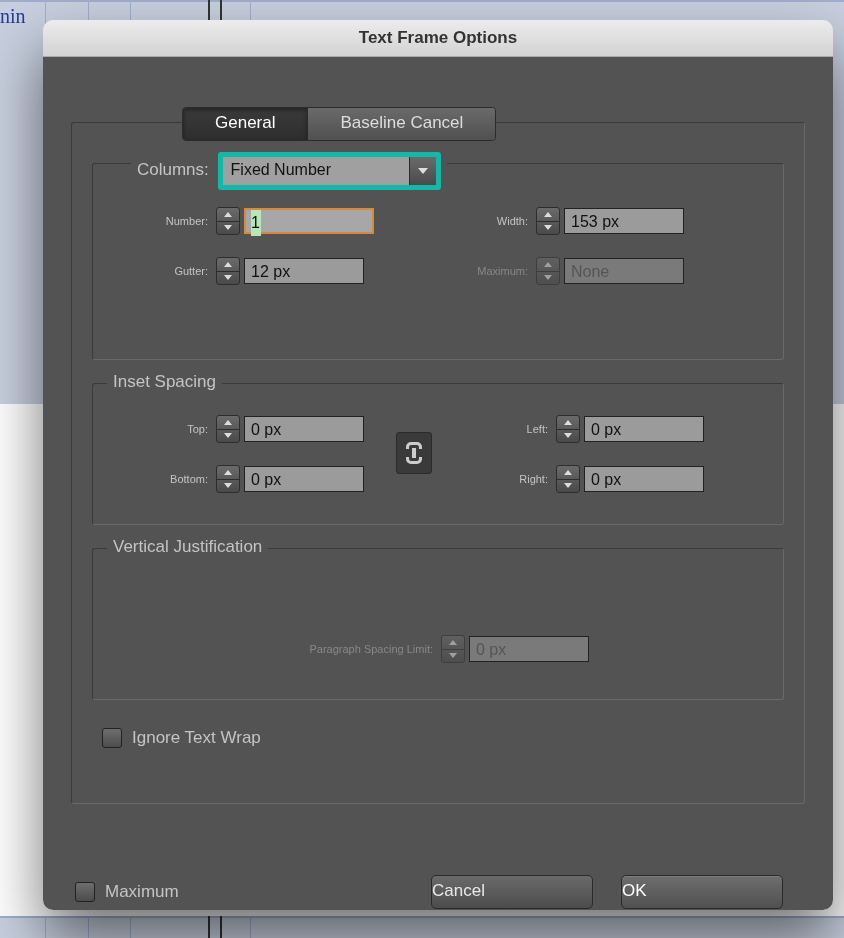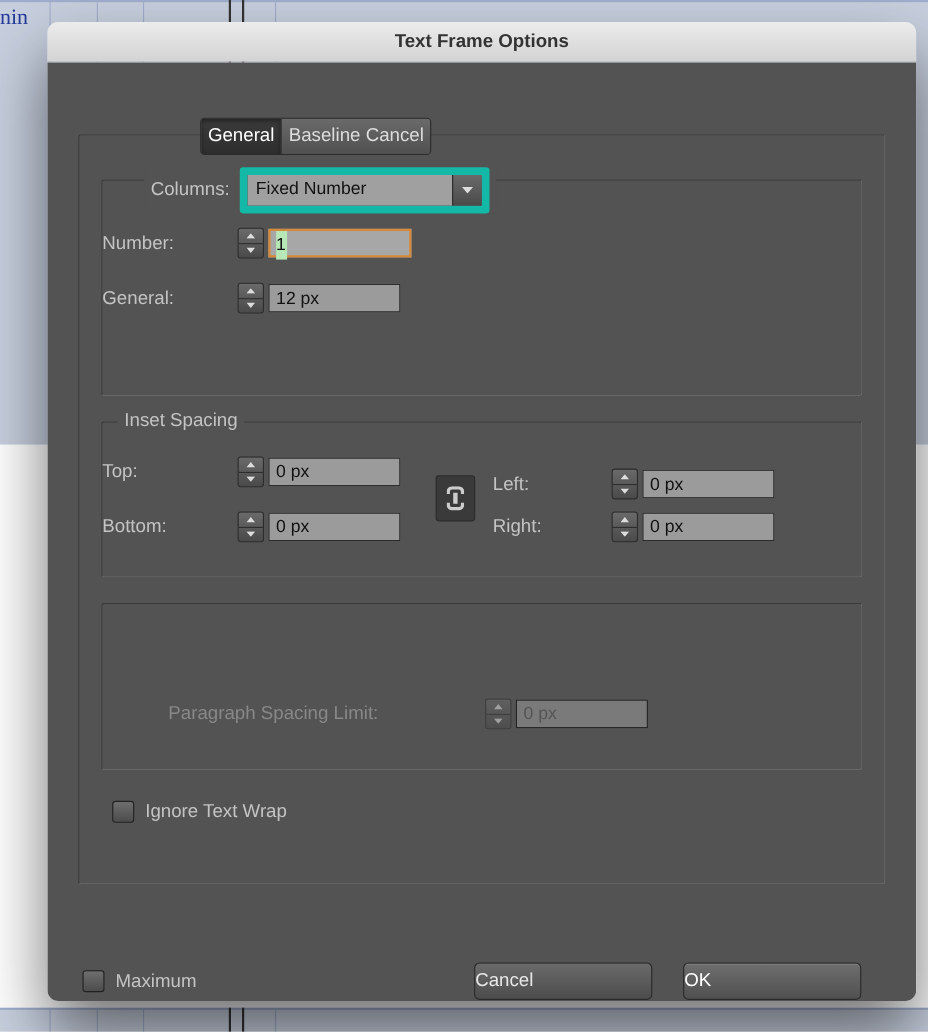--- a/index.html
+++ b/index.html
@@ -6,38 +6,38 @@
   .bg{position:relative;width:844px;height:938px;background:#c8d0df}
   .bg .rule-h{position:absolute;left:0;right:0;border-top:2px solid #a0aecd}
   .bg .rule-v{position:absolute;top:0;bottom:0;border-left:1px solid #a0aecd}
   .bg .col{position:absolute;top:0;bottom:0;width:2px;background:#333}
   .bg .text{position:absolute;font-family:Georgia,serif;color:#253a9b}
   .dialog{position:absolute;left:43px;top:20px;width:790px;height:890px;border-radius:10px;box-shadow:0 30px 60px rgba(0,0,0,.55);overflow:hidden}
   .titlebar{height:36px;background:linear-gradient(#ececec,#d3d3d3);border-bottom:1px solid #aaa;text-align:center;line-height:36px;font-size:17px;color:#333;font-weight:700}
   .body{height:854px;background:#535353;position:relative}
   .outer{position:absolute;left:28px;right:28px;top:65px;height:680px;border:1px solid #3a3a3a;border-right-color:#696969;border-bottom-color:#696969;border-radius:3px}
   .tabs{position:absolute;top:-16px;left:110px;display:flex;height:32px;border:1px solid #2b2b2b;border-radius:4px;overflow:hidden}
-  .tab{padding:0 6px;line-height:30px;font-size:17px;color:#ddd;background:linear-gradient(#6a6a6a,#505050);cursor:pointer}
+  .tab{padding:0 32px;line-height:30px;font-size:17px;color:#ddd;background:linear-gradient(#6a6a6a,#505050);cursor:pointer}
   .tab+.tab{border-left:1px solid #2b2b2b}
   .tab.active{background:linear-gradient(#3a3a3a,#2e2e2e);color:#fff;box-shadow:inset 0 2px 4px rgba(0,0,0,.4)}
   .group{position:absolute;border:1px solid #3a3a3a;border-right-color:#696969;border-bottom-color:#696969;border-radius:3px}
   .legend{position:absolute;top:-12px;background:#535353;padding:0 6px;color:#c4c4c4;font-size:17px}
   .row{position:absolute;display:flex;align-items:center;height:30px}
-  .lbl{color:#c4c4c4;font-size:17px;padding-right:8px}
+  .lbl{text-align:right;color:#c4c4c4;font-size:11px;padding-right:8px}
   .disabled{color:#888}
   .stepper{width:22px;height:26px;display:flex;flex-direction:column;border:1px solid #2d2d2d;border-radius:3px;overflow:hidden;background:linear-gradient(#6a6a6a,#4a4a4a);margin-right:4px}
   .stepper .up,.stepper .down{flex:1;display:flex;align-items:center;justify-content:center}
   .stepper .down{border-top:1px solid #2d2d2d}
   .stepper svg{width:8px;height:5px}
   .stepper.disabled{opacity:.55}
   .field{height:26px;line-height:26px;padding:0 6px;background:#9b9b9b;color:#111;border:1px solid #222;font-size:16px;box-sizing:border-box}
   .field.disabled{background:#7a7a7a;color:#555}
   .field.focus{border:2px solid #d78b3a;padding:0 5px;background:#a7a7a7}
   .field .hl{background:#b7e6b7;display:inline-block;min-width:10px}
-  .dropdown{display:flex;height:28px;border:7px solid #14b8a6;border-radius:3px;overflow:hidden}
+  .dropdown{display:flex;height:28px;border:5px solid #14b8a6;border-radius:3px;overflow:hidden}
   .dropdown .dd-body{background:#a0a0a0;color:#111;padding:0 8px;line-height:26px;font-size:16px}
   .dropdown .dd-btn{width:26px;background:linear-gradient(#6a6a6a,#4a4a4a);display:flex;align-items:center;justify-content:center;border-left:1px solid #2b2b2b}
   .checkbox{width:18px;height:18px;border:1px solid #222;background:linear-gradient(#6e6e6e,#4c4c4c);border-radius:3px;margin-right:10px}
   .link-icon{width:34px;height:40px;border:1px solid #2b2b2b;background:#3a3a3a;border-radius:3px;display:flex;align-items:center;justify-content:center}
   .btn{position:absolute;width:160px;height:32px;border:1px solid #2a2a2a;border-radius:5px;background:linear-gradient(#6a6a6a,#4c4c4c);color:#e8e8e8;text-align:left;line-height:30px;font-size:17px}
   .btn.primary{background:linear-gradient(#6e6e6e,#505050);box-shadow:inset 0 1px 0 rgba(255,255,255,.12);color:#fff}
   svg.arr path{fill:#ddd}
 </style>
 </head>
 <body>
@@ -93,36 +93,68 @@
                   </svg>
                 </div>
               <div class="down">
                   <svg class="arr" viewBox="0 0 10 6">
                     <path d="M0 0l5 6 5-6z"></path>
                   </svg>
                 </div>
             </div>
             <div class="field focus" style="width:130px"><span class="hl">1</span></div>
           </div>
+          <div class="row" style="left:330px;top:42px">
+            <div class="lbl" style="width:105px">Width:</div>
+            <div class="stepper">
+              <div class="up">
+                  <svg class="arr" viewBox="0 0 10 6">
+                    <path d="M5 0l5 6H0z"></path>
+                  </svg>
+                </div>
+              <div class="down">
+                  <svg class="arr" viewBox="0 0 10 6">
+                    <path d="M0 0l5 6 5-6z"></path>
+                  </svg>
+                </div>
+            </div>
+            <div class="field" style="width:120px">153 px</div>
+          </div>
 
           <div class="row" style="left:0;top:92px">
-            <div class="lbl" style="width:115px">General:</div>
+            <div class="lbl" style="width:115px">Gutter:</div>
             <div class="stepper">
               <div class="up">
                   <svg class="arr" viewBox="0 0 10 6">
                     <path d="M5 0l5 6H0z"></path>
                   </svg>
                 </div>
               <div class="down">
                   <svg class="arr" viewBox="0 0 10 6">
                     <path d="M0 0l5 6 5-6z"></path>
                   </svg>
                 </div>
             </div>
             <div class="field" style="width:120px">12 px</div>
+          </div>
+          <div class="row" style="left:300px;top:92px">
+            <div class="lbl disabled" style="width:135px">Maximum:</div>
+            <div class="stepper disabled">
+              <div class="up">
+                  <svg class="arr" viewBox="0 0 10 6">
+                    <path d="M5 0l5 6H0z"></path>
+                  </svg>
+                </div>
+              <div class="down">
+                  <svg class="arr" viewBox="0 0 10 6">
+                    <path d="M0 0l5 6 5-6z"></path>
+                  </svg>
+                </div>
+            </div>
+            <div class="field disabled" style="width:120px">None</div>
           </div>
 
         </div>
 
         <div class="group" style="left:20px;right:20px;top:260px;height:140px">
           <div class="legend" style="left:14px">Inset Spacing</div>
 
           <div class="row" style="left:0;top:30px">
             <div class="lbl" style="width:115px">Top:</div>
             <div class="stepper">
@@ -155,21 +187,21 @@
               </div>
             <div class="field" style="width:120px">0 px</div>
           </div>
 
           <div style="position:absolute;left:303px;top:48px" class="link-icon">
             <svg width="16" height="22" viewBox="0 0 16 22">
                 <path fill="#ccc" d="M5 0h6a5 5 0 015 5v2h-3V5a2 2 0 00-2-2H5a2 2 0 00-2 2v2H0V5a5 5 0 015-5zm6 22H5a5 5 0 01-5-5v-2h3v2a2 2 0 002 2h6a2 2 0 002-2v-2h3v2a5 5 0 01-5 5zM6 6h4v10H6z"></path>
               </svg>
           </div>
 
-          <div class="row" style="left:355px;top:41px">
+          <div class="row" style="left:355px;top:30px">
             <div class="lbl" style="width:100px">Left:</div>
             <div class="stepper">
                 <div class="up">
                   <svg class="arr" viewBox="0 0 10 6">
                     <path d="M5 0l5 6H0z"></path>
                   </svg>
                 </div>
                 <div class="down">
                   <svg class="arr" viewBox="0 0 10 6">
                     <path d="M0 0l5 6 5-6z"></path>
@@ -190,20 +222,21 @@
                   <svg class="arr" viewBox="0 0 10 6">
                     <path d="M0 0l5 6 5-6z"></path>
                   </svg>
                 </div>
               </div>
             <div class="field" style="width:120px">0 px</div>
           </div>
         </div>
 
         <div class="group" style="left:20px;right:20px;top:425px;height:150px">
+          <div class="legend" style="left:14px">Vertical Justification</div>
           <div class="row" style="left:60px;top:85px">
             <div class="lbl disabled" style="width:280px">Paragraph Spacing Limit:</div>
             <div class="stepper disabled">
                 <div class="up">
                   <svg class="arr" viewBox="0 0 10 6">
                     <path d="M5 0l5 6H0z"></path>
                   </svg>
                 </div>
                 <div class="down">
                   <svg class="arr" viewBox="0 0 10 6">

